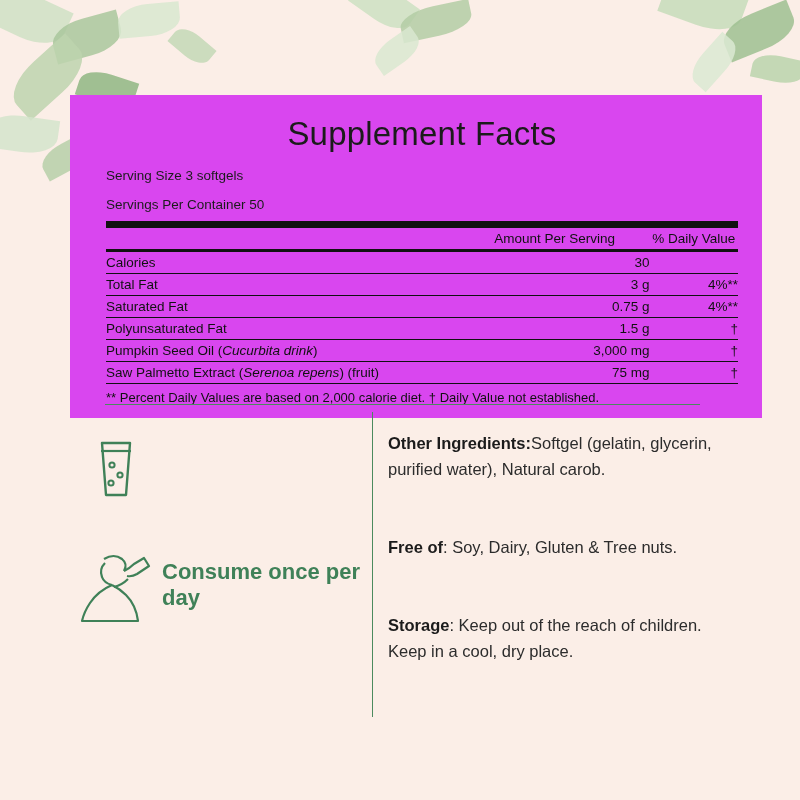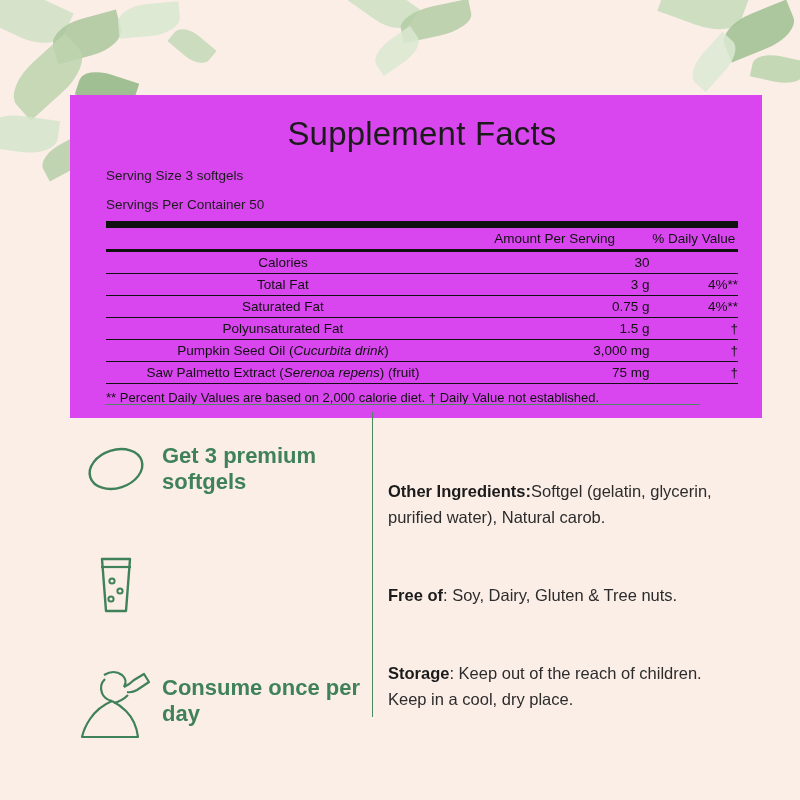--- a/index.html
+++ b/index.html
@@ -59,21 +59,21 @@
   }
   table.facts td {
     padding: 3px 0 3px 0;
     vertical-align: bottom;
   }
   .hdr td {
     font-weight: normal;
     text-align: center;
     padding-bottom: 2px;
   }
-  .nm { text-align: center; width: 56%; }
+  .nm { text-align: left; width: 56%; }
   .amt { text-align: right; width: 30%; padding-right: 8px; }
   .dv  { text-align: right; width: 14%; }
   .indent1 { padding-left: 12px; }
   .row-line td { border-bottom: 1px solid #111; }
   .group-sep td { border-bottom: 3px solid #111; }
   .footnote {
     font-size: 13px;
     color: #111;
     padding-top: 6px;
     line-height: 16px;
@@ -116,21 +116,20 @@
     font-weight: bold;
     font-size: 22px;
     line-height: 26px;
   }
 
   .info {
     position: absolute;
     left: 388px;
     top: 430px;
     width: 345px;
-    margin-top: 48px;
   }
   .info-block {
     font-size: 16.5px;
     color: #2c2c2c;
     line-height: 26px;
     margin-bottom: 52px;
   }
   .info-block b { color: #1b1b1b; }
 </style>
 </head>
@@ -205,28 +204,20 @@
     </table>
 
   <div class="footnote">** Percent Daily Values are based on 2,000 calorie diet. † Daily Value not established.</div>
 </div>
 
 <div class="divider-h"></div>
 <div class="divider-v"></div>
 
 <div class="steps" style="position:absolute; left:70px; top:412px;">
 
-  <div class="step">
-    <div class="step-icon">
-      <svg width="72" height="56" viewBox="0 0 72 56">
-        <ellipse cx="36" cy="28" rx="27" ry="19" fill="none" stroke="#3f8158" stroke-width="2.4" transform="rotate(-18 36 28)"></ellipse>
-      </svg>
-    </div>
-    <div class="step-label">Get 3 premium softgels</div>
-  </div>
 
   <div class="step">
     <div class="step-icon">
       <svg width="60" height="72" viewBox="0 0 60 72">
         <path d="M16 10 L44 10 L40 62 L20 62 Z" fill="none" stroke="#3f8158" stroke-width="2.4" stroke-linejoin="round"></path>
         <line x1="15" y1="18" x2="45" y2="18" stroke="#3f8158" stroke-width="2.2"></line>
         <circle cx="26" cy="32" r="2.6" fill="none" stroke="#3f8158" stroke-width="2"></circle>
         <circle cx="34" cy="42" r="2.6" fill="none" stroke="#3f8158" stroke-width="2"></circle>
         <circle cx="25" cy="50" r="2.6" fill="none" stroke="#3f8158" stroke-width="2"></circle>
       </svg>

